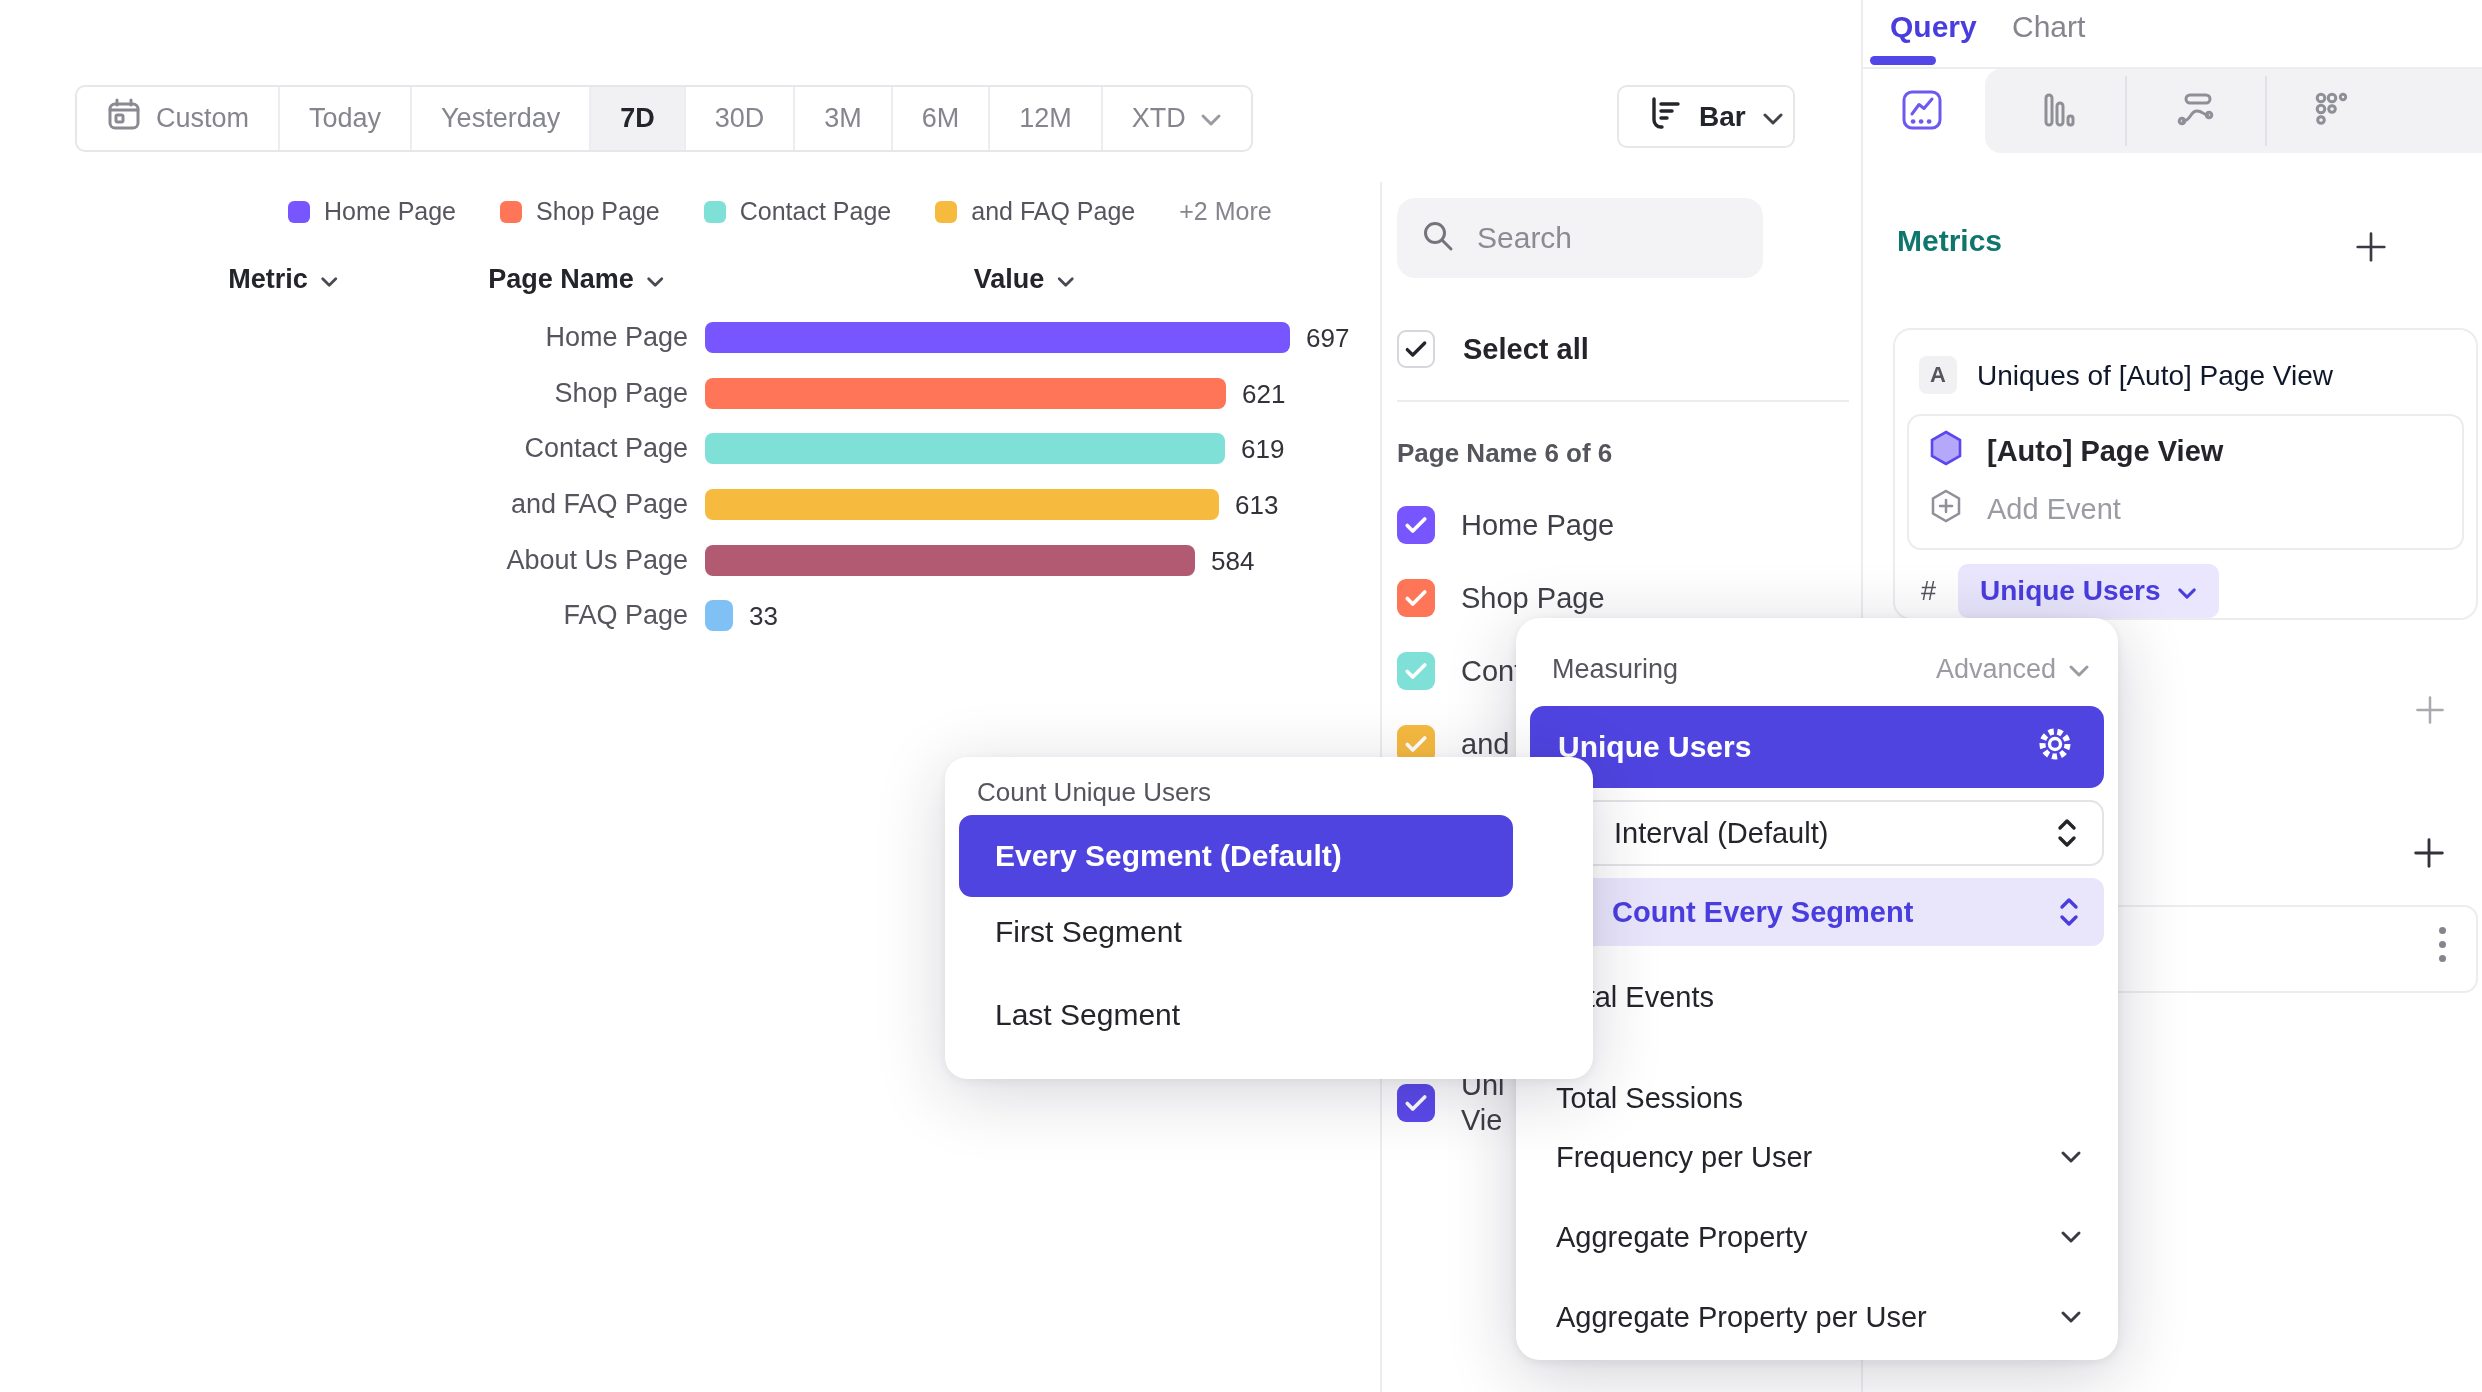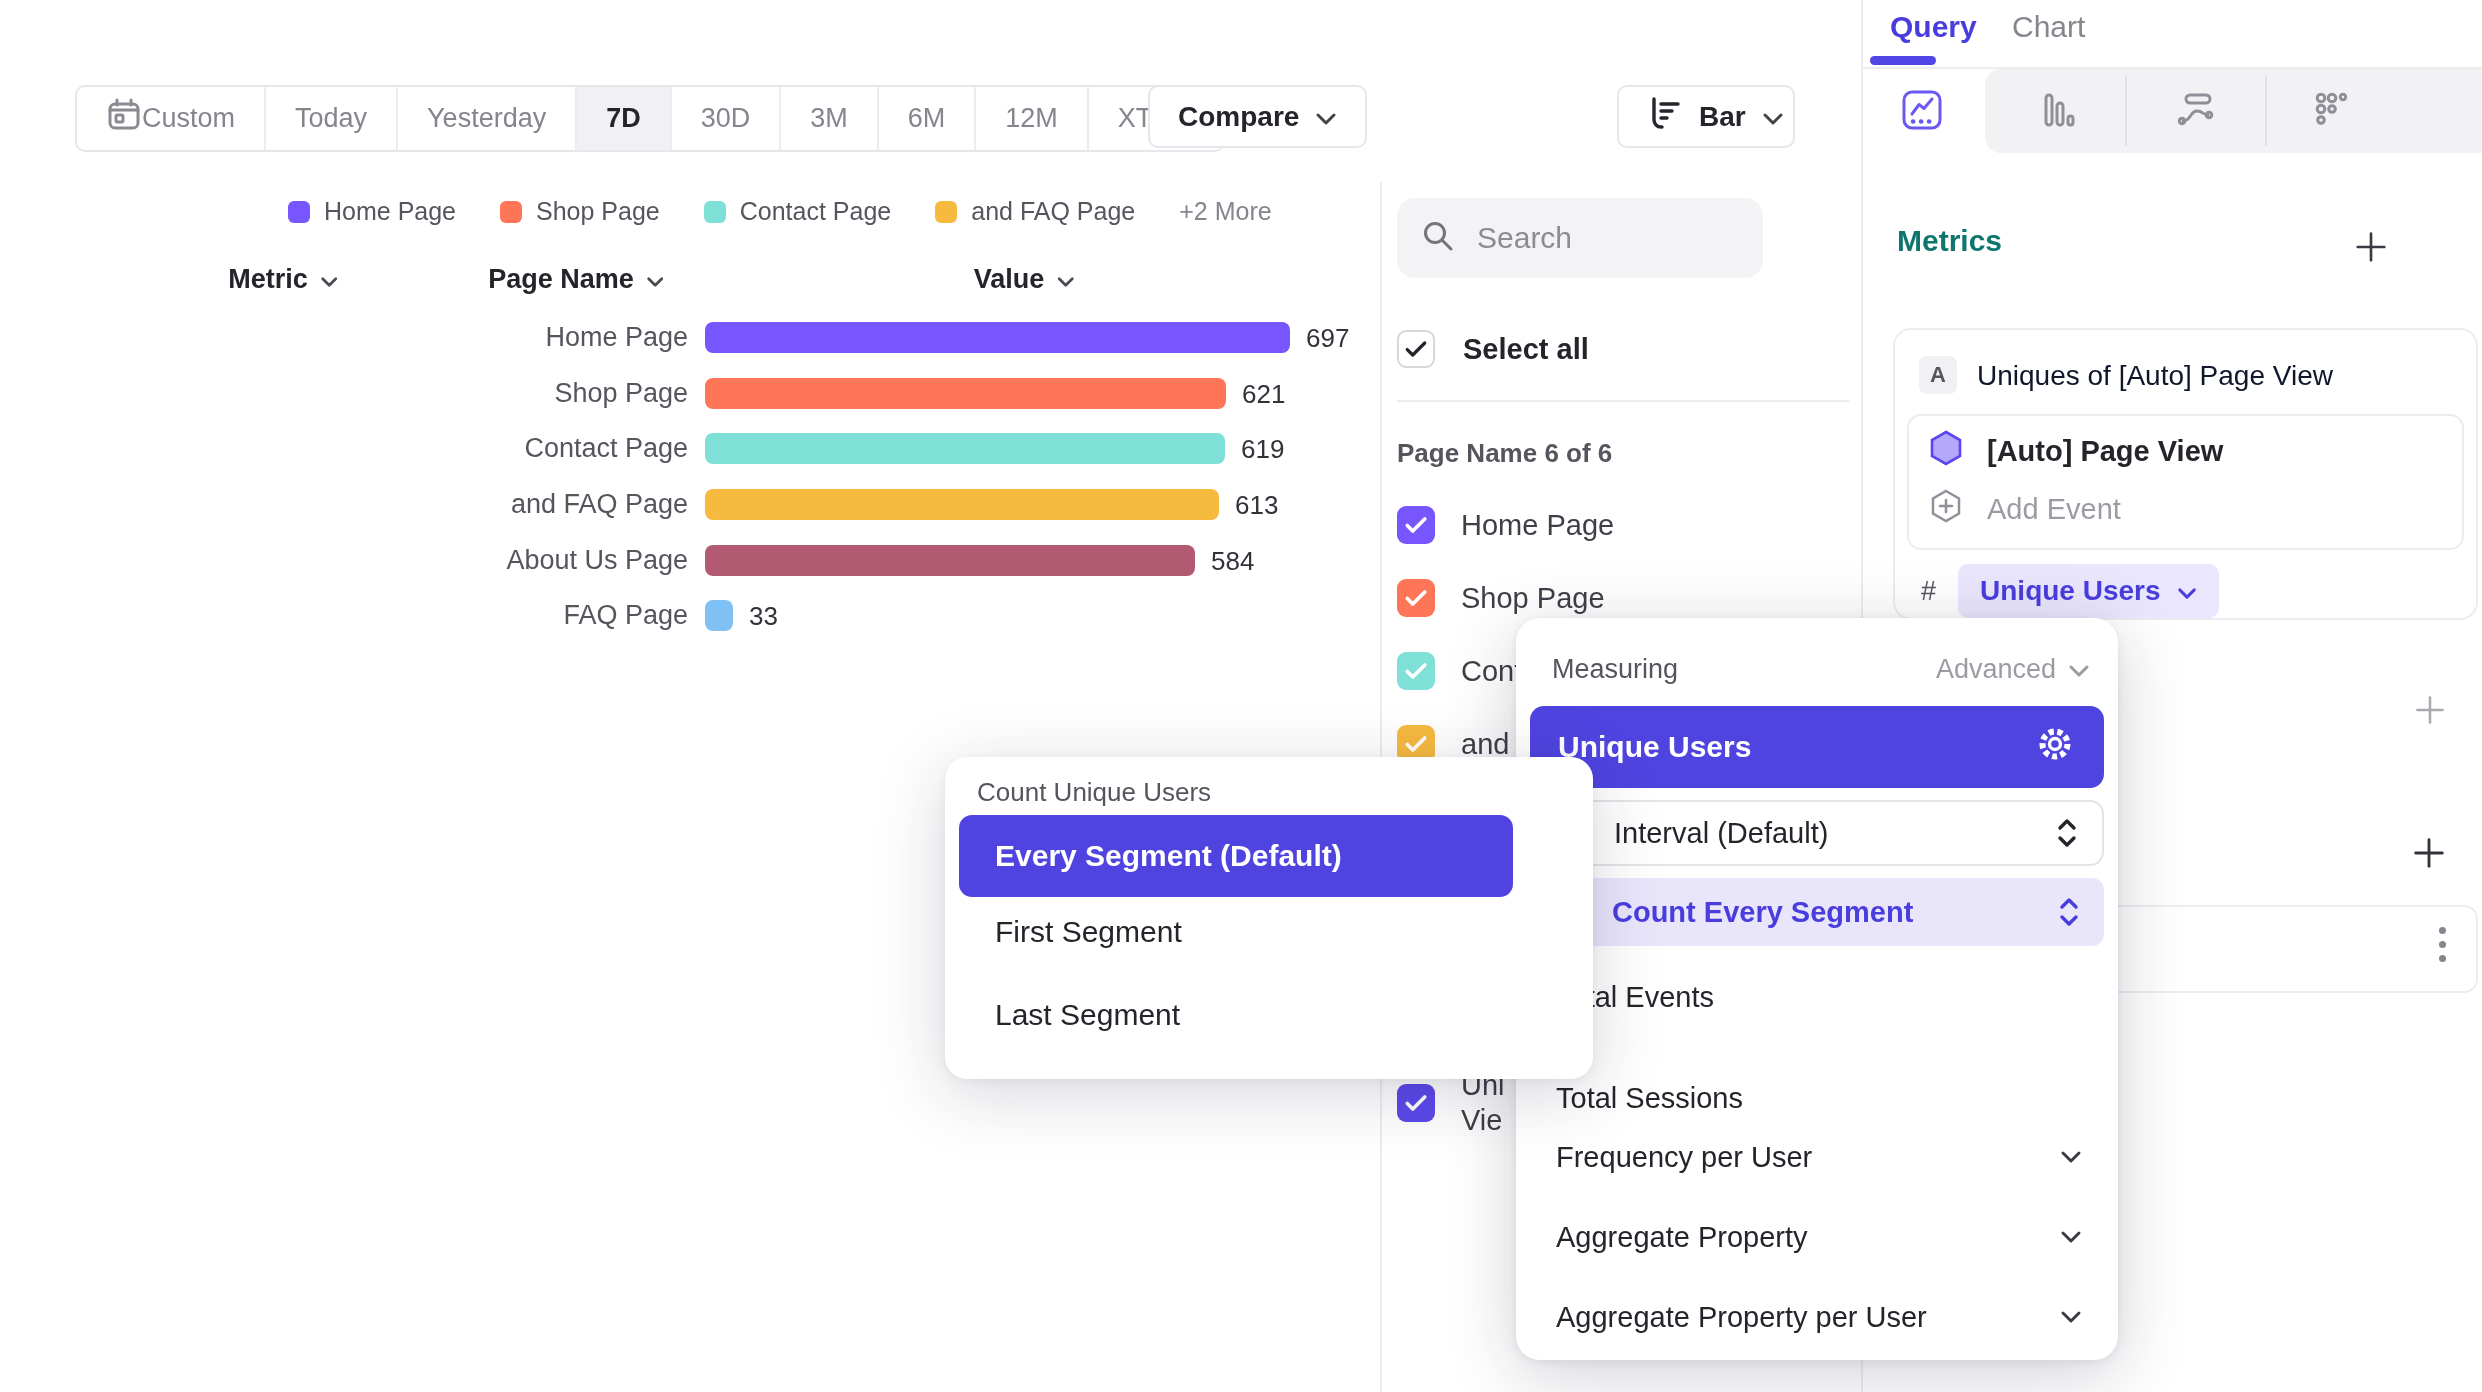--- a/index.html
+++ b/index.html
@@ -1,21 +1,21 @@
 <!DOCTYPE html>
 <html><head>
 <meta charset="utf-8">
 <style>
   html,body{margin:0;padding:0;}
   body{width:2482px;height:1392px;background:#fff;font-family:"Liberation Sans",sans-serif;overflow:hidden;}
   #app{position:relative;width:2482px;height:1392px;}
 
   
   .date-group{position:absolute;left:75px;top:85px;height:63px;display:flex;align-items:stretch;border:2px solid #e7e7eb;border-radius:10px;background:#fff;overflow:hidden;}
-  .date-btn{display:flex;align-items:center;padding:0 29px;font-size:27px;color:#85858e;border-right:2px solid #ededf1;cursor:pointer;white-space:nowrap;}
+  .date-btn{display:flex;align-items:center;gap:14px;padding:0 29px;font-size:27px;color:#85858e;border-right:2px solid #ededf1;cursor:pointer;white-space:nowrap;}
   .date-btn:last-child{border-right:none;}
   .date-btn.active{background:#f1f1f4;color:#24242b;font-weight:700;}
   .pill-btn{position:absolute;height:63px;border:2px solid #e7e7eb;border-radius:10px;background:#fff;display:flex;align-items:center;gap:16px;padding:0 28px;box-sizing:border-box;font-size:28px;font-weight:600;color:#24242b;cursor:pointer;}
   #compare-btn{left:1148px;top:85px;}
   #bar-select{left:1617px;top:85px;width:178px;}
 
   
   #legend{position:absolute;left:288px;top:197px;display:flex;gap:44px;align-items:center;font-size:25px;color:#55555e;}
   .legend-item{display:flex;gap:14px;align-items:center;}
   .legend-swatch{width:22px;height:22px;border-radius:6px;}
@@ -129,26 +129,20 @@
       <div class="date-btn">
         <span>12M</span>
       </div>
       <div class="date-btn">
         <span>XTD</span>
         <span><svg width="22" height="14" viewBox="0 0 22 14" fill="none" stroke="#9a9aa2" stroke-width="3" stroke-linecap="round" stroke-linejoin="round">
             <polyline points="3,3 11,11 19,3"></polyline>
           </svg></span>
       </div>
     </div>
-  <div class="pill-btn" id="compare-btn">
-    <span>Compare</span>
-    <span><svg width="22" height="14" viewBox="0 0 22 14" fill="none" stroke="#43434b" stroke-width="3" stroke-linecap="round" stroke-linejoin="round">
-          <polyline points="3,3 11,11 19,3"></polyline>
-        </svg></span>
-  </div>
   <div class="pill-btn" id="bar-select">
     <span><svg width="36" height="36" viewBox="0 0 36 36" fill="none" stroke="#24242b" stroke-width="3.4" stroke-linecap="round">
           <path d="M7,4 v21 a7,7 0 0 0 7,7 h1"></path>
           <line x1="14" y1="9" x2="31" y2="9"></line>
           <line x1="14" y1="16" x2="25" y2="16"></line>
           <line x1="14" y1="23" x2="20" y2="23"></line>
         </svg></span>
     <span>Bar</span>
     <span><svg width="22" height="14" viewBox="0 0 22 14" fill="none" stroke="#43434b" stroke-width="3" stroke-linecap="round" stroke-linejoin="round">
           <polyline points="3,3 11,11 19,3"></polyline>

